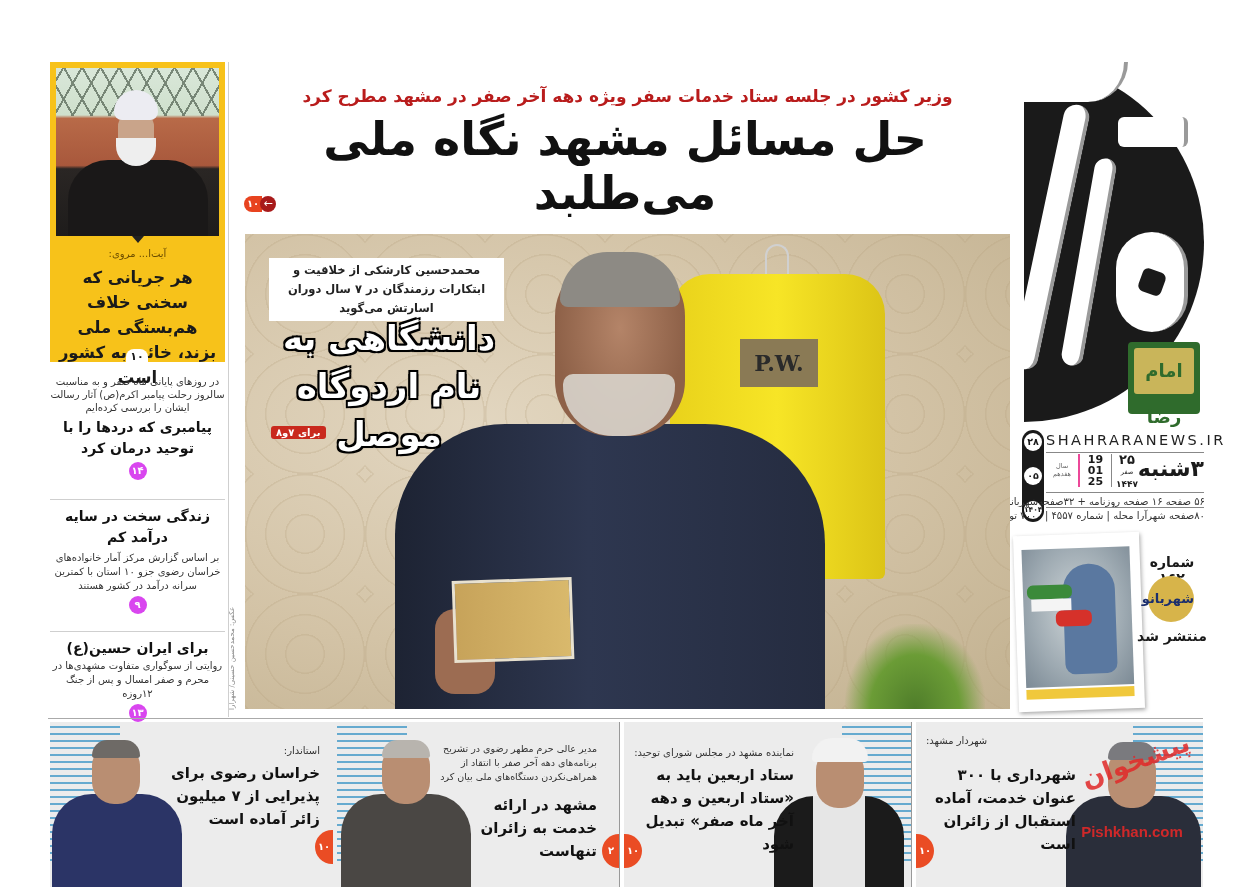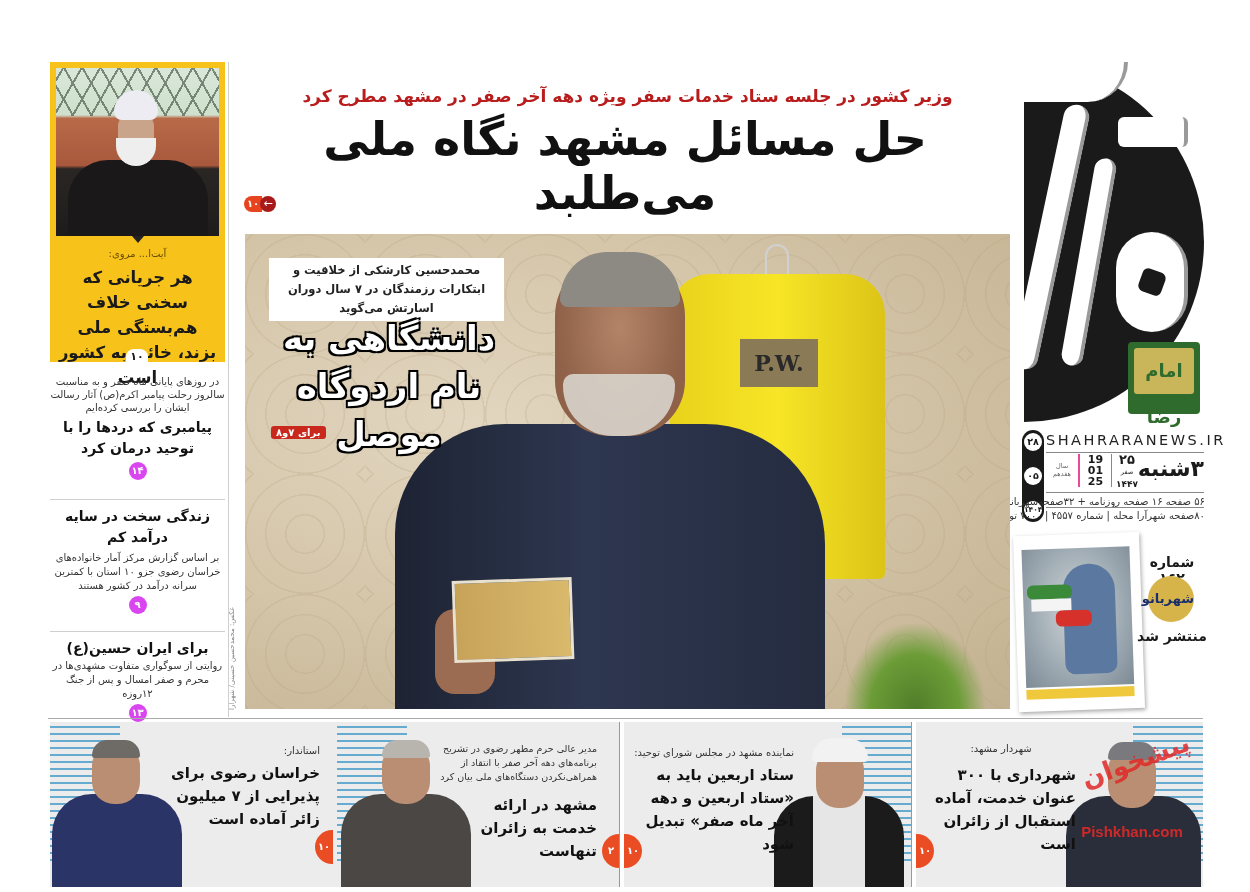--- a/index.html
+++ b/index.html
@@ -271,21 +271,21 @@
   <div class="kicker abs rtl" style="left:10px;top:24px;width:160px;text-align:right">نماینده مشهد در مجلس شورای توحید:</div>
   <div class="title abs rtl" style="left:10px;top:42px;width:160px;text-align:right">ستاد اربعین باید به «ستاد اربعین و دهه آخر ماه صفر» تبدیل شود</div>
   <div class="page-tab abs" style="left:0;top:112px;border-radius:0 17px 17px 0">۱۰</div>
 </div>
 
 <div id="card-4" class="abs bottom-card">
   <div class="stripes abs" style="left:217px"></div>
   <div class="portrait-body abs" style="left:150px;top:74px;width:135px;background:#2a2e3a"></div>
   <div class="portrait-head abs" style="left:192px;top:26px"></div>
   <div class="portrait-hair abs" style="left:192px;top:20px;background:#7a7a7e"></div>
-  <div class="kicker abs rtl" style="left:10px;top:20px;width:150px;text-align:center">شهردار مشهد:</div>
+  <div class="kicker abs rtl" style="left:10px;top:12px;width:150px;text-align:left">شهردار مشهد:</div>
   <div class="title abs rtl" style="left:10px;top:42px;width:150px;text-align:right">شهرداری با ۳۰۰ عنوان خدمت، آماده استقبال از زائران است</div>
   <div class="page-tab abs" style="left:0;top:112px;border-radius:0 17px 17px 0">۱۰</div>
 </div>
 
 <div id="watermark" class="abs">
   <div class="script abs">پیشخوان</div>
   <div class="url abs">Pishkhan.com</div>
 </div>
 
 </body></html>

